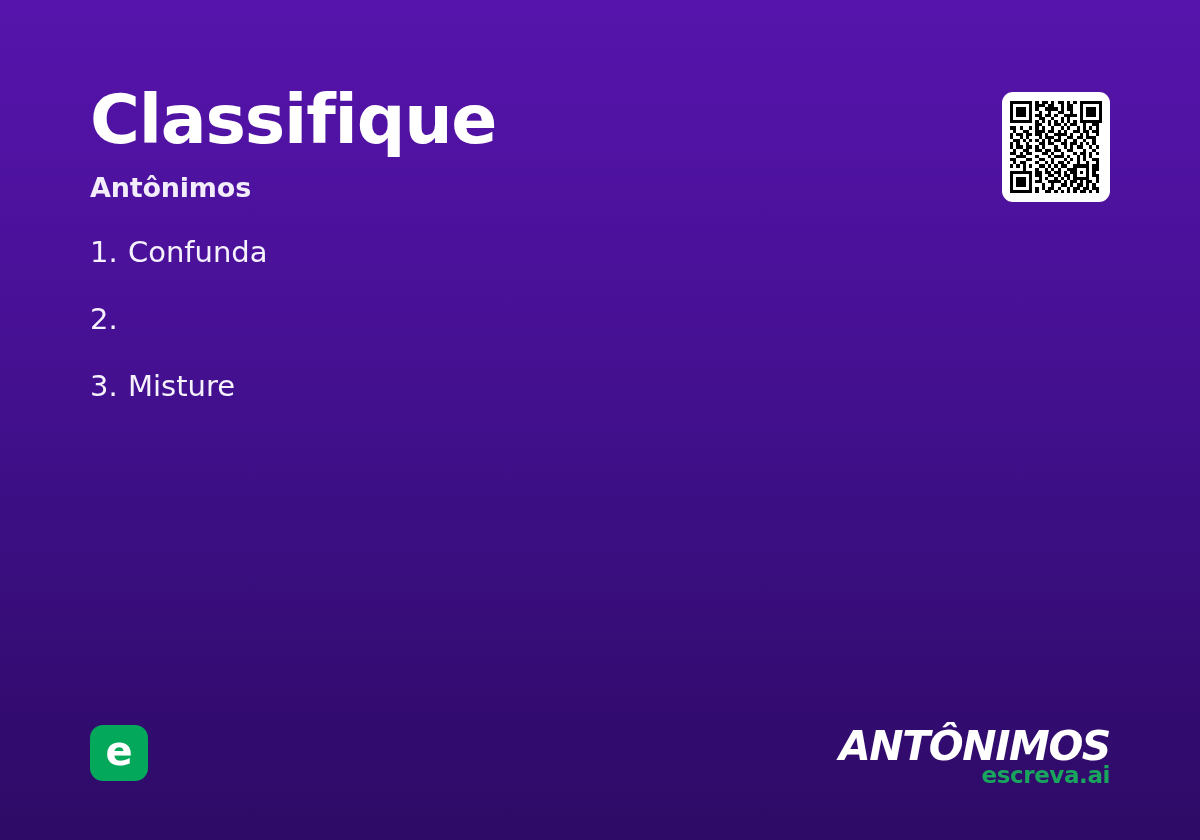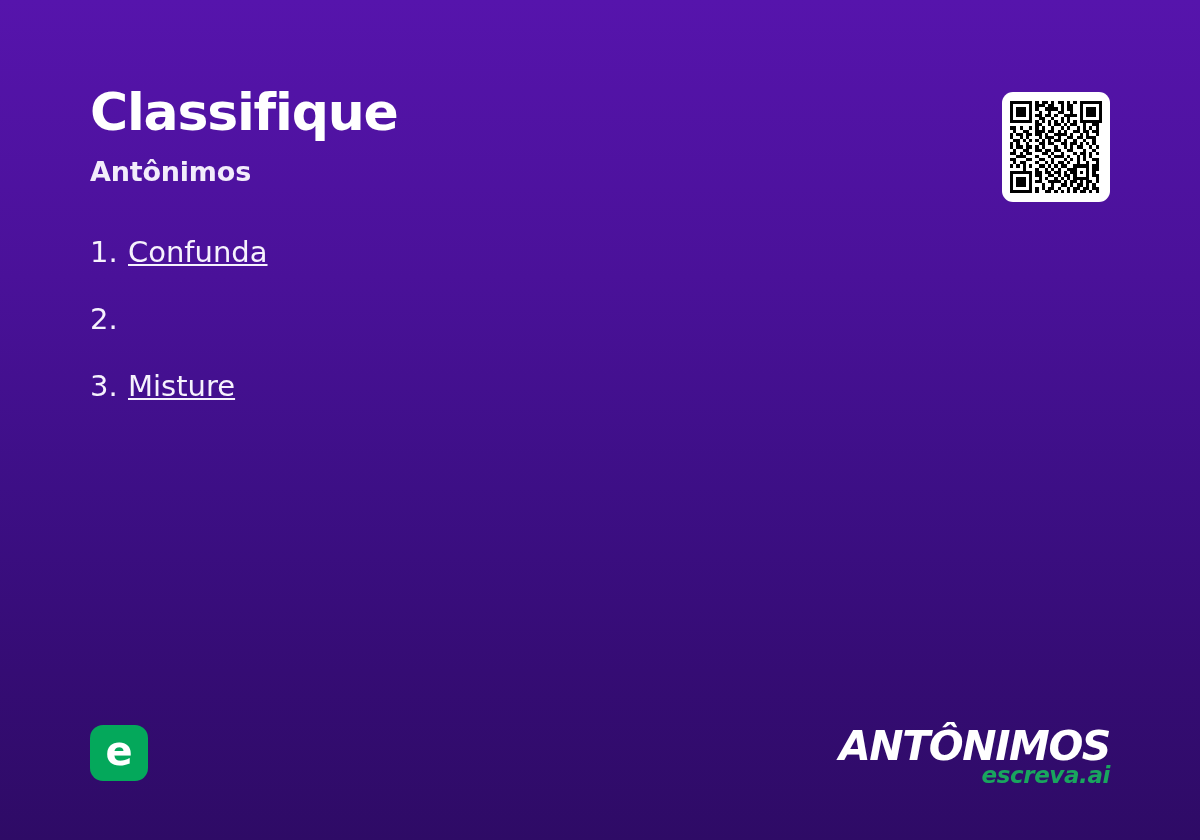--- a/index.html
+++ b/index.html
@@ -24,21 +24,21 @@
 
   
   .header-block {
     position: absolute;
     left: 90px;
     top: 86px;
     width: 760px;
   }
   .title {
     font-family: "DejaVu Sans", sans-serif;
-    font-size: 52px;
+    font-size: 68px;
     font-weight: 700;
     line-height: 1.0;
     letter-spacing: -1.2px;
     color: #ffffff;
     margin: 0;
     white-space: nowrap;
   }
   .subtitle {
     font-family: "DejaVu Sans", sans-serif;
     font-size: 27px;
@@ -71,21 +71,20 @@
     align-items: flex-start;
     white-space: nowrap;
   }
   .item-index {
     display: inline-block;
     min-width: 38px;
     color: #f6f2fd;
   }
   .item-label {
     color: #f6f2fd;
-    text-decoration: underline;
   }
 
   
   .qr-card {
     position: absolute;
     left: 1002px;
     top: 92px;
     width: 108px;
     height: 110px;
     background: #ffffff;
@@ -141,21 +140,20 @@
     letter-spacing: -1.4px;
     color: #ffffff;
     line-height: 1.0;
     display: block;
     white-space: nowrap;
   }
   .wordmark-sub {
     font-family: "DejaVu Sans", sans-serif;
     font-size: 23px;
     font-weight: 700;
-    font-style: italic;
     letter-spacing: -0.4px;
     color: #19a55e;
     line-height: 1.0;
     display: block;
     margin-top: -3px;
     white-space: nowrap;
   }
 </style>
 </head>
 <body>

